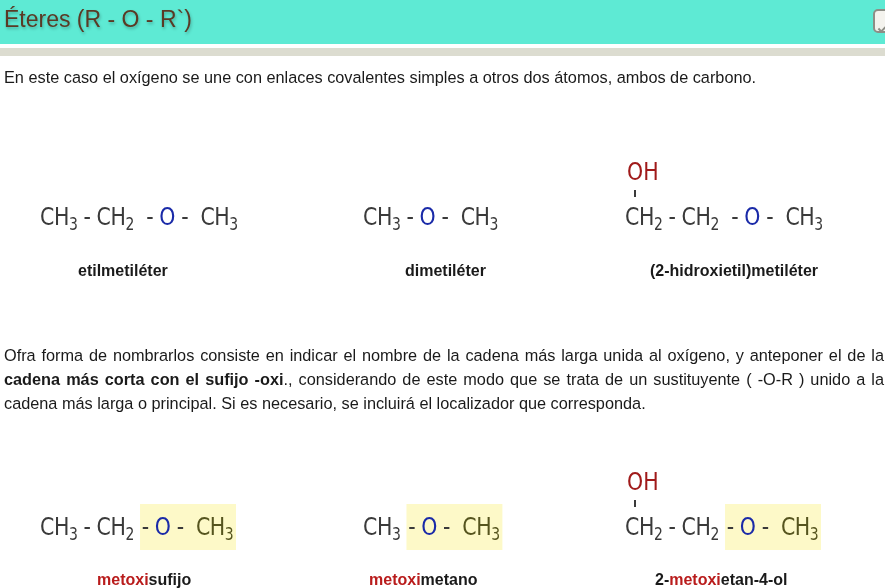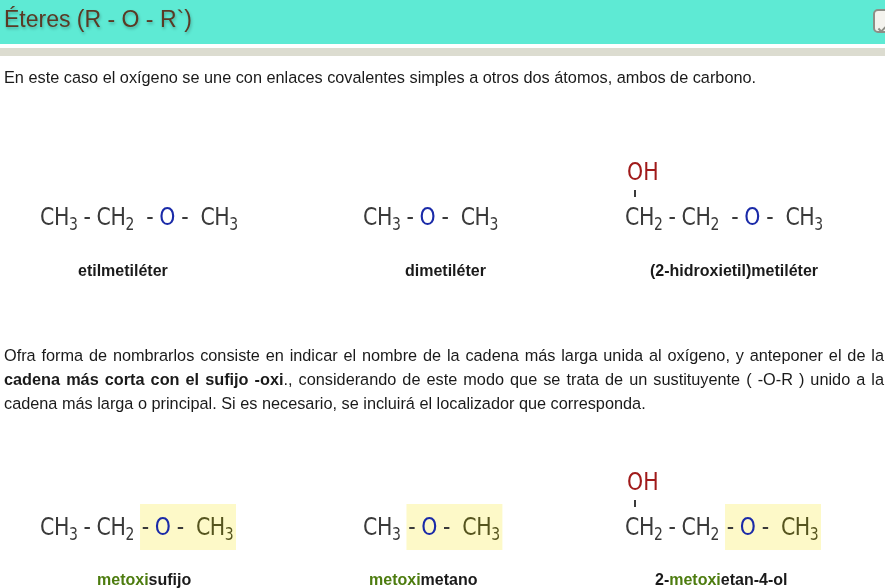--- a/index.html
+++ b/index.html
@@ -54,21 +54,21 @@
     position: absolute;
     font-family: "DejaVu Sans", sans-serif; font-size: 25px; color: #a01a1a;
     transform: scaleX(0.82); transform-origin: left center;
   }
   .bond-tick { position: absolute; width: 2px; height: 7px; background: #3a3a3a; }
 
   .name {
     position: absolute; font-size: 16px; font-weight: bold; color: #1a1a1a;
     text-align: center; white-space: nowrap;
   }
-  .name .pre { color: #4d7c0f; }
+  .name .pre { color: #b91c1c; }
 </style>
 </head>
 <body>
 
 <div class="header">
   <div class="header-title">Éteres (R - O - R`)</div>
   <div class="header-icon"></div>
 </div>
 <div class="band-white"></div>
 <div class="band"></div>

